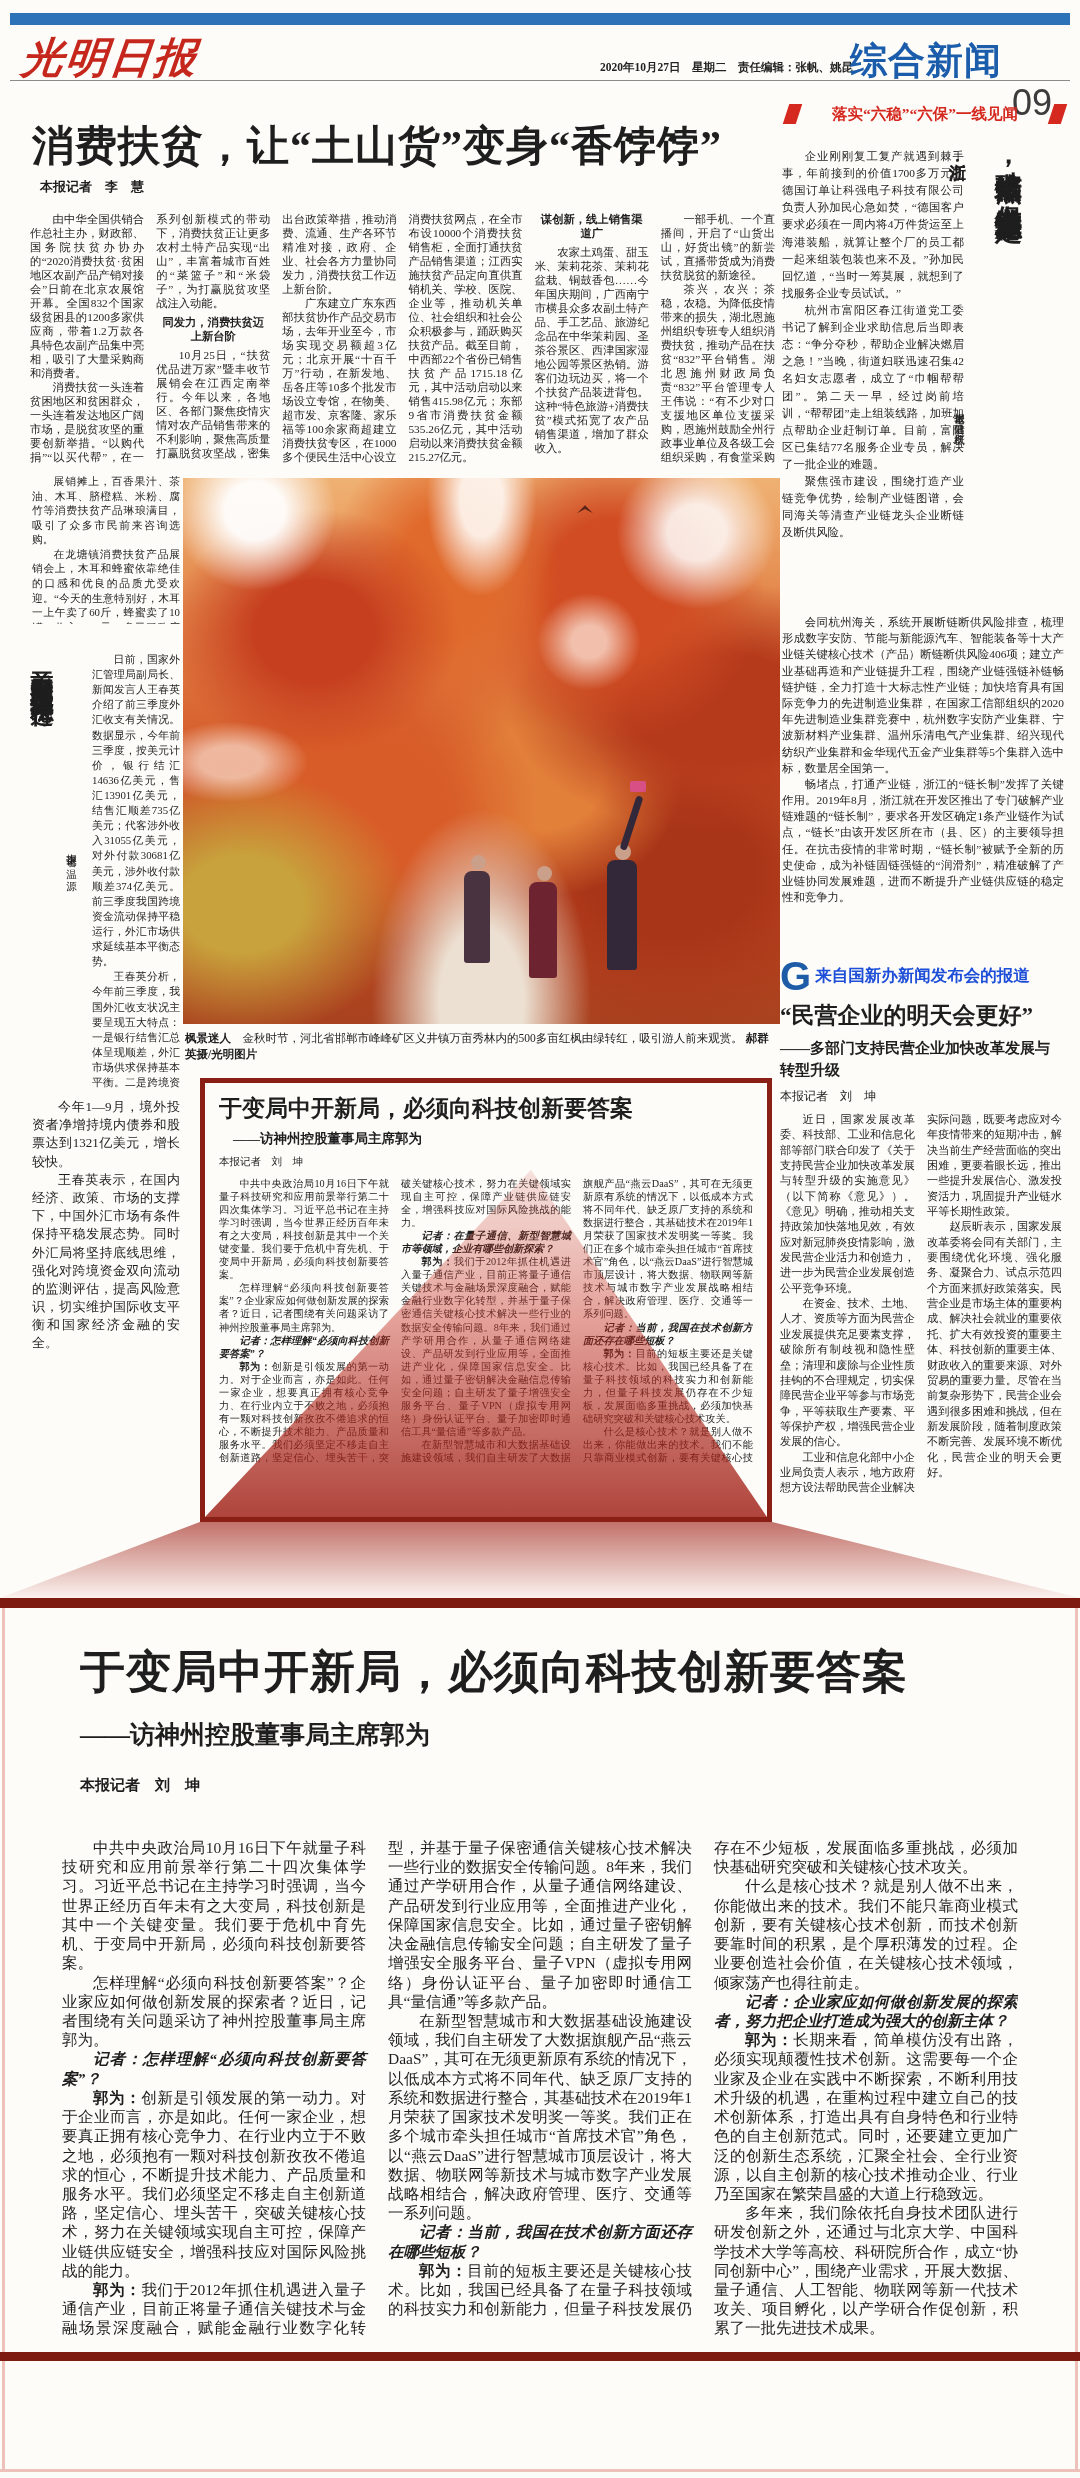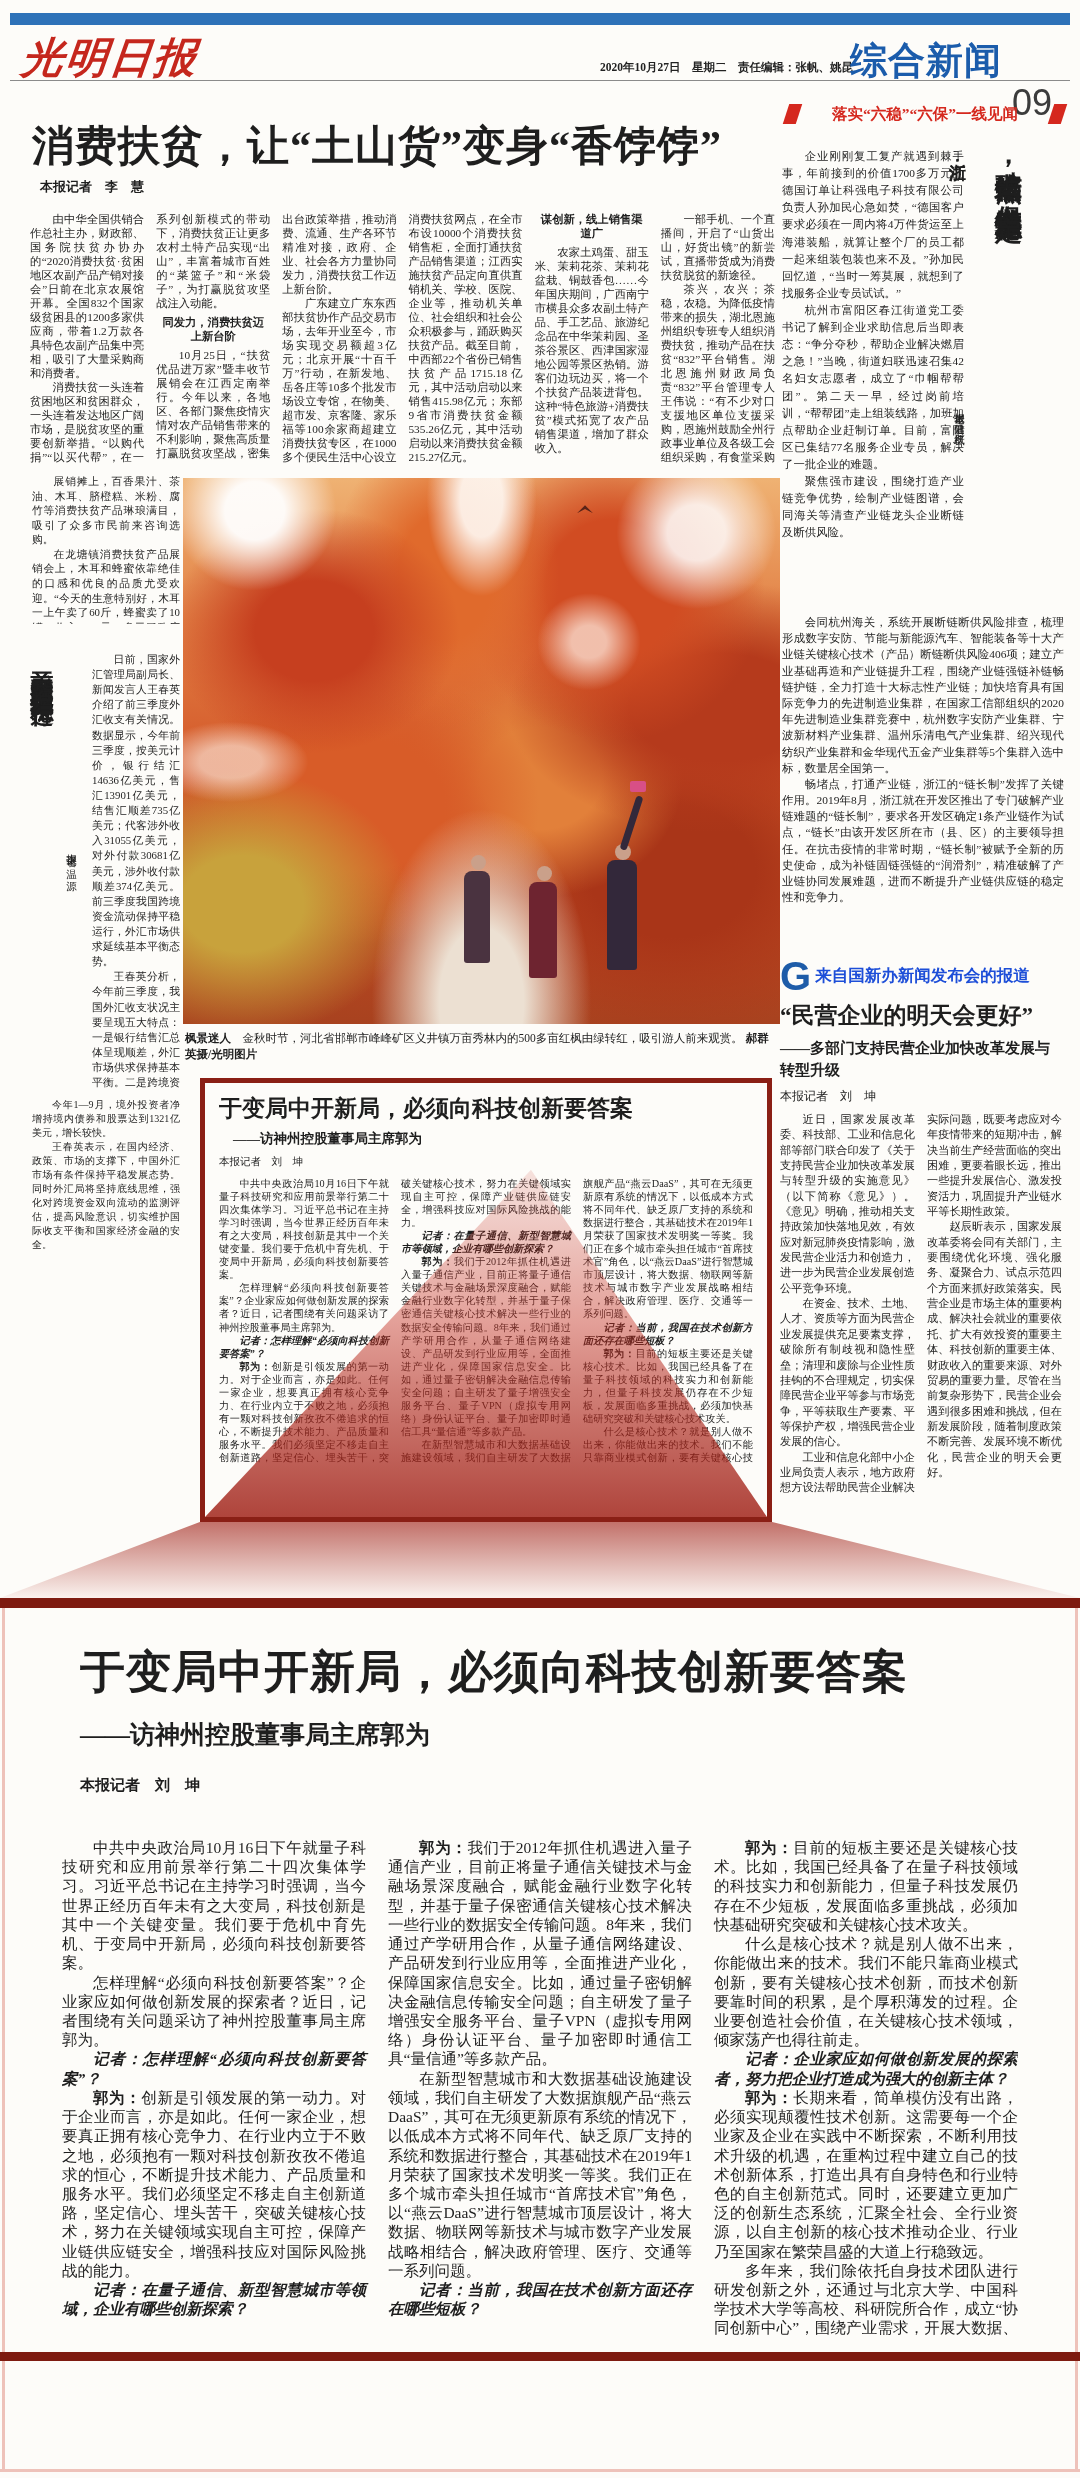--- a/index.html
+++ b/index.html
@@ -86,21 +86,21 @@
     <b>枫景迷人</b><span>　金秋时节，河北省邯郸市峰峰矿区义井镇万亩秀林内的500多亩红枫由绿转红，吸引游人前来观赏。</span>
     <b>郝群英摄/光明图片</b>
   </div>
 
   <div class="abs vert" style="left:28px;top:652px;height:450px;font-size:23px;font-weight:900;letter-spacing:2px;line-height:1.2;">前三季度我国跨境资金流动保持平稳运行</div>
   <div class="abs vert" style="left:64px;top:845px;height:190px;font-size:10.5px;letter-spacing:1px;">本报记者　温　源</div>
   <div class="abs clip" style="left:92px;top:652px;width:88px;height:436px;font-size:10.8px;line-height:1.4;">
       <p class="para p">日前，国家外汇管理局副局长、新闻发言人王春英介绍了前三季度外汇收支有关情况。数据显示，今年前三季度，按美元计价，银行结汇14636亿美元，售汇13901亿美元，结售汇顺差735亿美元；代客涉外收入31055亿美元，对外付款30681亿美元，涉外收付款顺差374亿美元。前三季度我国跨境资金流动保持平稳运行，外汇市场供求延续基本平衡态势。</p>
       <p class="para p">王春英分析，今年前三季度，我国外汇收支状况主要呈现五大特点：一是银行结售汇总体呈现顺差，外汇市场供求保持基本平衡。二是跨境资金总体呈现净流入，二季度以来持续表现为顺差格局。三是售汇率有所下降，企业境内和跨境融资意愿总体平稳。</p>
     </div>
-  <div class="abs clip" style="left:32px;top:1098px;width:148px;height:420px;font-size:10px;line-height:1.4;">
+  <div class="abs clip" style="left:32px;top:1098px;width:148px;height:420px;font-size:13px;line-height:1.4;">
       <p class="para p">今年1—9月，境外投资者净增持境内债券和股票达到1321亿美元，增长较快。</p>
       <p class="para p">王春英表示，在国内经济、政策、市场的支撑下，中国外汇市场有条件保持平稳发展态势。同时外汇局将坚持底线思维，强化对跨境资金双向流动的监测评估，提高风险意识，切实维护国际收支平衡和国家经济金融的安全。</p>
     </div>
 
   <div class="abs" style="left:786px;top:104px;width:278px;height:24px;display:flex;align-items:flex-start;justify-content:space-between;">
     <span style="width:13px;height:20px;background:#d5281e;transform:skewX(-18deg);"></span>
     <span style="color:#d5281e;font-weight:900;font-size:15.5px;white-space:nowrap;">落实“六稳”“六保”一线见闻</span>
     <span style="width:13px;height:20px;background:#d5281e;transform:skewX(-18deg);"></span>
   </div>
   <div class="abs clip" style="left:782px;top:148px;width:182px;height:458px;font-size:11.4px;line-height:1.5;">
@@ -164,21 +164,20 @@
   <div class="abs" style="left:0;top:2469px;width:1080px;height:3px;background:#eec2ba;"></div>
 
   <div class="abs" style="left:80px;top:1642px;width:960px;font-size:45px;font-weight:900;letter-spacing:1px;white-space:nowrap;">于变局中开新局，必须向科技创新要答案</div>
   <div class="abs" style="left:80px;top:1718px;font-size:25px;font-weight:900;">——访神州控股董事局主席郭为</div>
   <div class="abs" style="left:80px;top:1776px;font-size:15px;font-weight:700;">本报记者　刘　坤</div>
   <div class="abs clip cols3" style="left:62px;top:1838px;width:956px;height:508px;font-size:15.5px;line-height:1.24;">
       <p class="para p">中共中央政治局10月16日下午就量子科技研究和应用前景举行第二十四次集体学习。习近平总书记在主持学习时强调，当今世界正经历百年未有之大变局，科技创新是其中一个关键变量。我们要于危机中育先机、于变局中开新局，必须向科技创新要答案。</p>
       <p class="para p">怎样理解“必须向科技创新要答案”？企业家应如何做创新发展的探索者？近日，记者围绕有关问题采访了神州控股董事局主席郭为。</p>
       <p class="para q"><b class="lead">记者：</b>怎样理解“必须向科技创新要答案”？</p>
       <p class="para a"><b class="lead">郭为：</b>创新是引领发展的第一动力。对于企业而言，亦是如此。任何一家企业，想要真正拥有核心竞争力、在行业内立于不败之地，必须抱有一颗对科技创新孜孜不倦追求的恒心，不断提升技术能力、产品质量和服务水平。我们必须坚定不移走自主创新道路，坚定信心、埋头苦干，突破关键核心技术，努力在关键领域实现自主可控，保障产业链供应链安全，增强科技应对国际风险挑战的能力。</p>
-      <p class="para q"><b class="lead">记者：</b>在量子通信、新型智慧城市等领域，企业有哪些创新探索？</p>
       <p class="para a"><b class="lead">郭为：</b>我们于2012年抓住机遇进入量子通信产业，目前正将量子通信关键技术与金融场景深度融合，赋能金融行业数字化转型，并基于量子保密通信关键核心技术解决一些行业的数据安全传输问题。8年来，我们通过产学研用合作，从量子通信网络建设、产品研发到行业应用等，全面推进产业化，保障国家信息安全。比如，通过量子密钥解决金融信息传输安全问题；自主研发了量子增强安全服务平台、量子VPN（虚拟专用网络）身份认证平台、量子加密即时通信工具“量信通”等多款产品。</p>
       <p class="para p">在新型智慧城市和大数据基础设施建设领域，我们自主研发了大数据旗舰产品“燕云DaaS”，其可在无须更新原有系统的情况下，以低成本方式将不同年代、缺乏原厂支持的系统和数据进行整合，其基础技术在2019年1月荣获了国家技术发明奖一等奖。我们正在多个城市牵头担任城市“首席技术官”角色，以“燕云DaaS”进行智慧城市顶层设计，将大数据、物联网等新技术与城市数字产业发展战略相结合，解决政府管理、医疗、交通等一系列问题。</p>
       <p class="para q"><b class="lead">记者：</b>当前，我国在技术创新方面还存在哪些短板？</p>
       <p class="para a"><b class="lead">郭为：</b>目前的短板主要还是关键核心技术。比如，我国已经具备了在量子科技领域的科技实力和创新能力，但量子科技发展仍存在不少短板，发展面临多重挑战，必须加快基础研究突破和关键核心技术攻关。</p>
       <p class="para p">什么是核心技术？就是别人做不出来，你能做出来的技术。我们不能只靠商业模式创新，要有关键核心技术创新，而技术创新要靠时间的积累，是个厚积薄发的过程。企业要创造社会价值，在关键核心技术领域，倾家荡产也得往前走。</p>
       <p class="para q"><b class="lead">记者：</b>企业家应如何做创新发展的探索者，努力把企业打造成为强大的创新主体？</p>
       <p class="para a"><b class="lead">郭为：</b>长期来看，简单模仿没有出路，必须实现颠覆性技术创新。这需要每一个企业家及企业在实践中不断探索，不断利用技术升级的机遇，在重构过程中建立自己的技术创新体系，打造出具有自身特色和行业特色的自主创新范式。同时，还要建立更加广泛的创新生态系统，汇聚全社会、全行业资源，以自主创新的核心技术推动企业、行业乃至国家在繁荣昌盛的大道上行稳致远。</p>
       <p class="para p">多年来，我们除依托自身技术团队进行研发创新之外，还通过与北京大学、中国科学技术大学等高校、科研院所合作，成立“协同创新中心”，围绕产业需求，开展大数据、量子通信、人工智能、物联网等新一代技术攻关、项目孵化，以产学研合作促创新，积累了一批先进技术成果。</p>
     </div>
 

